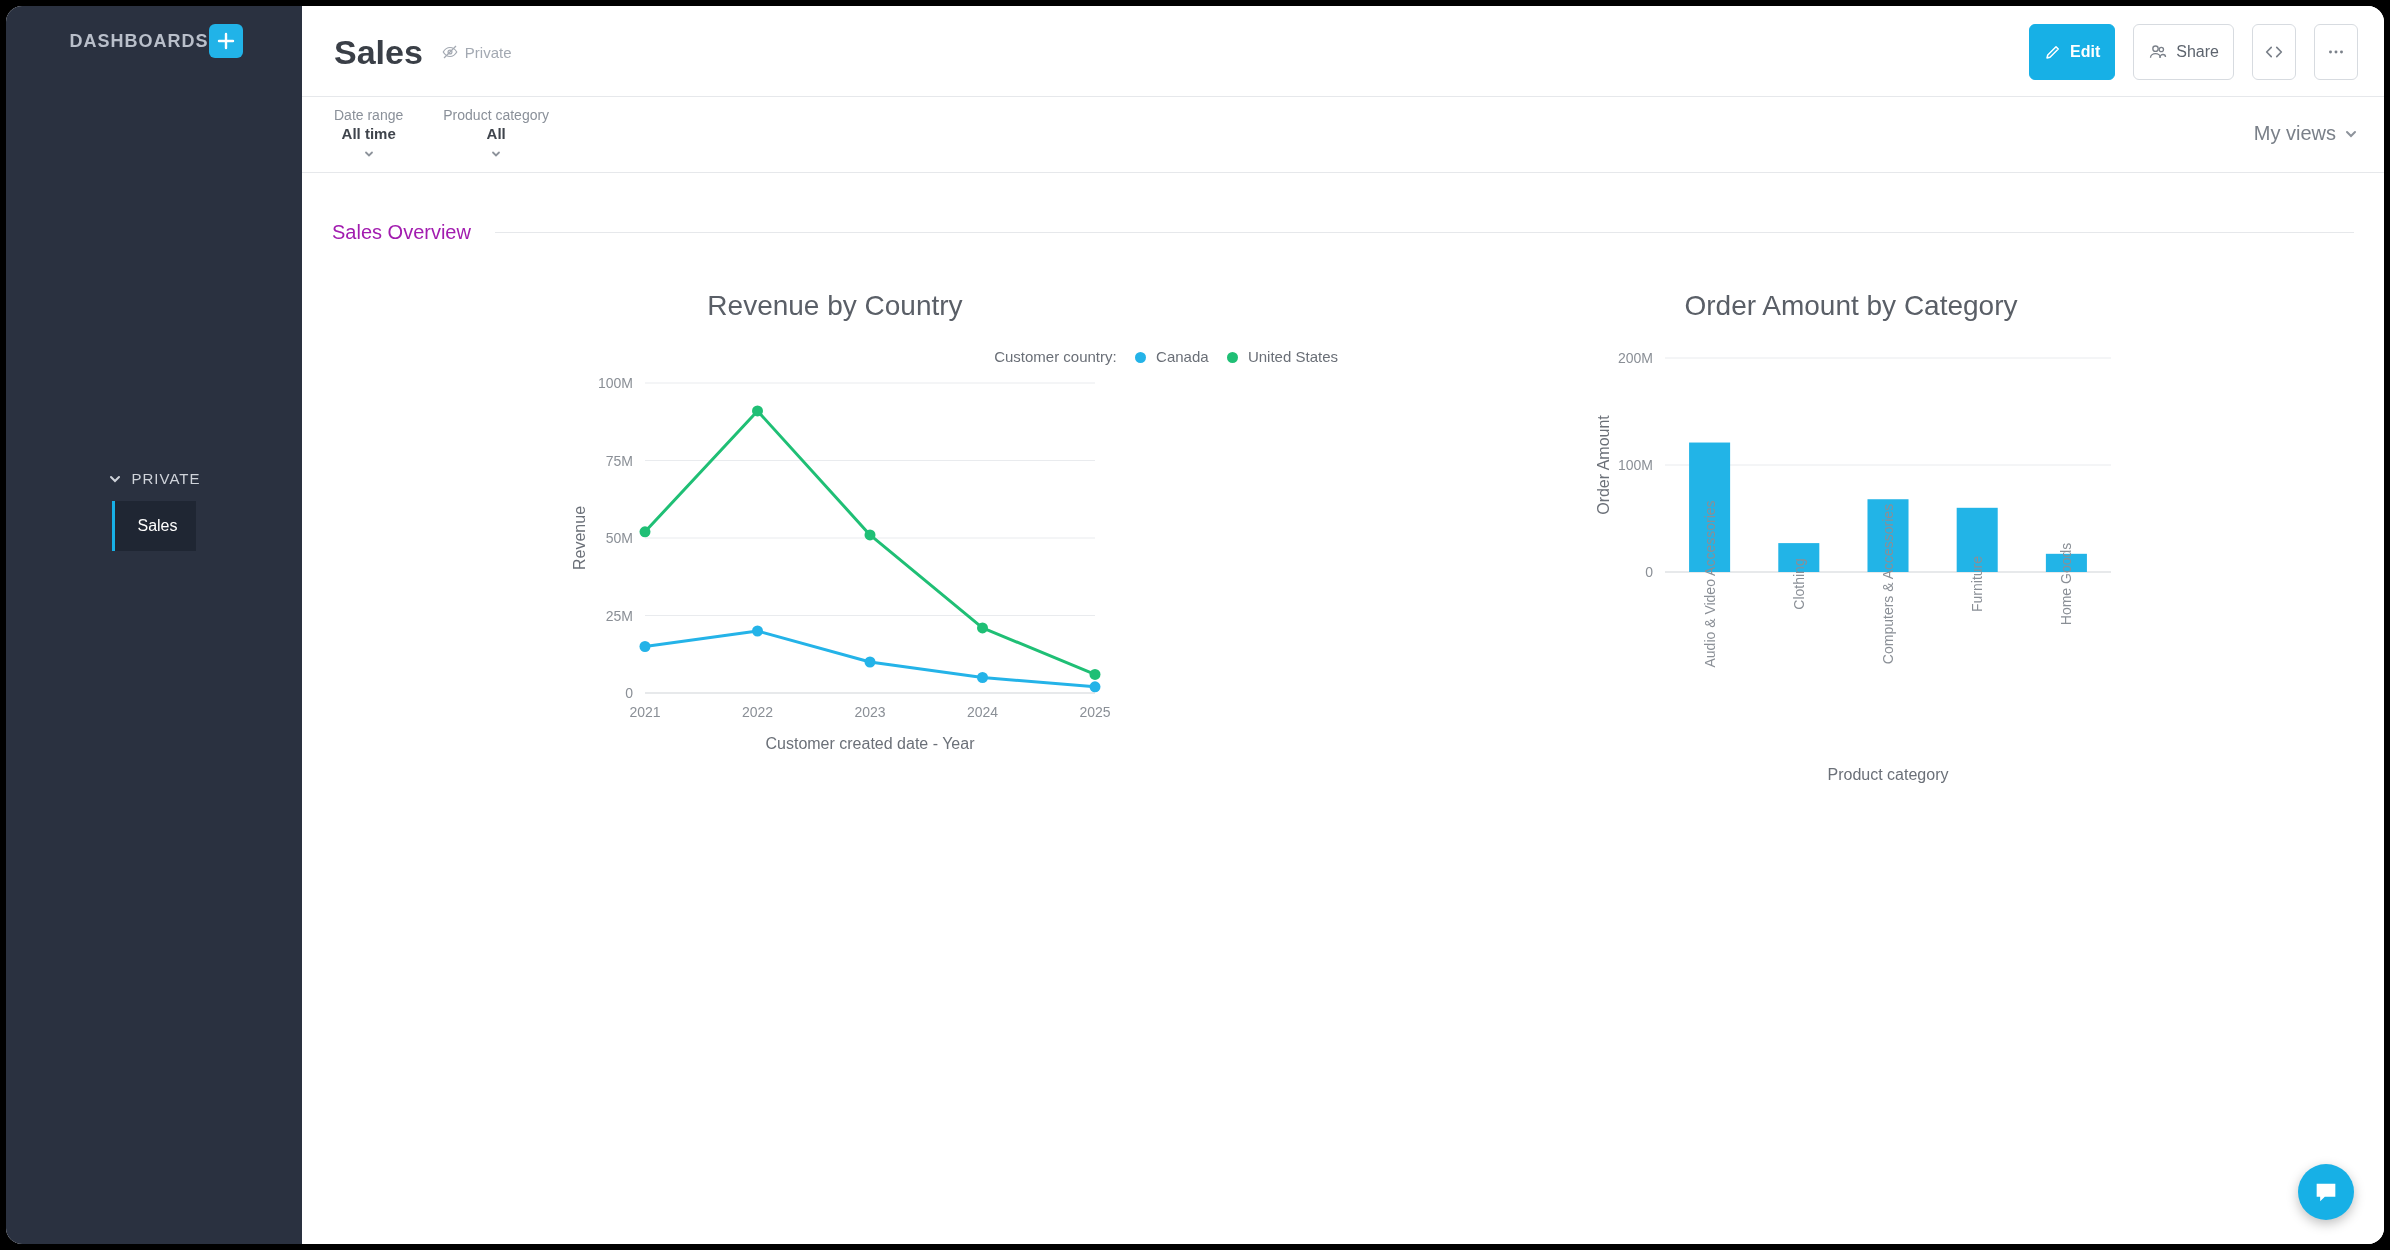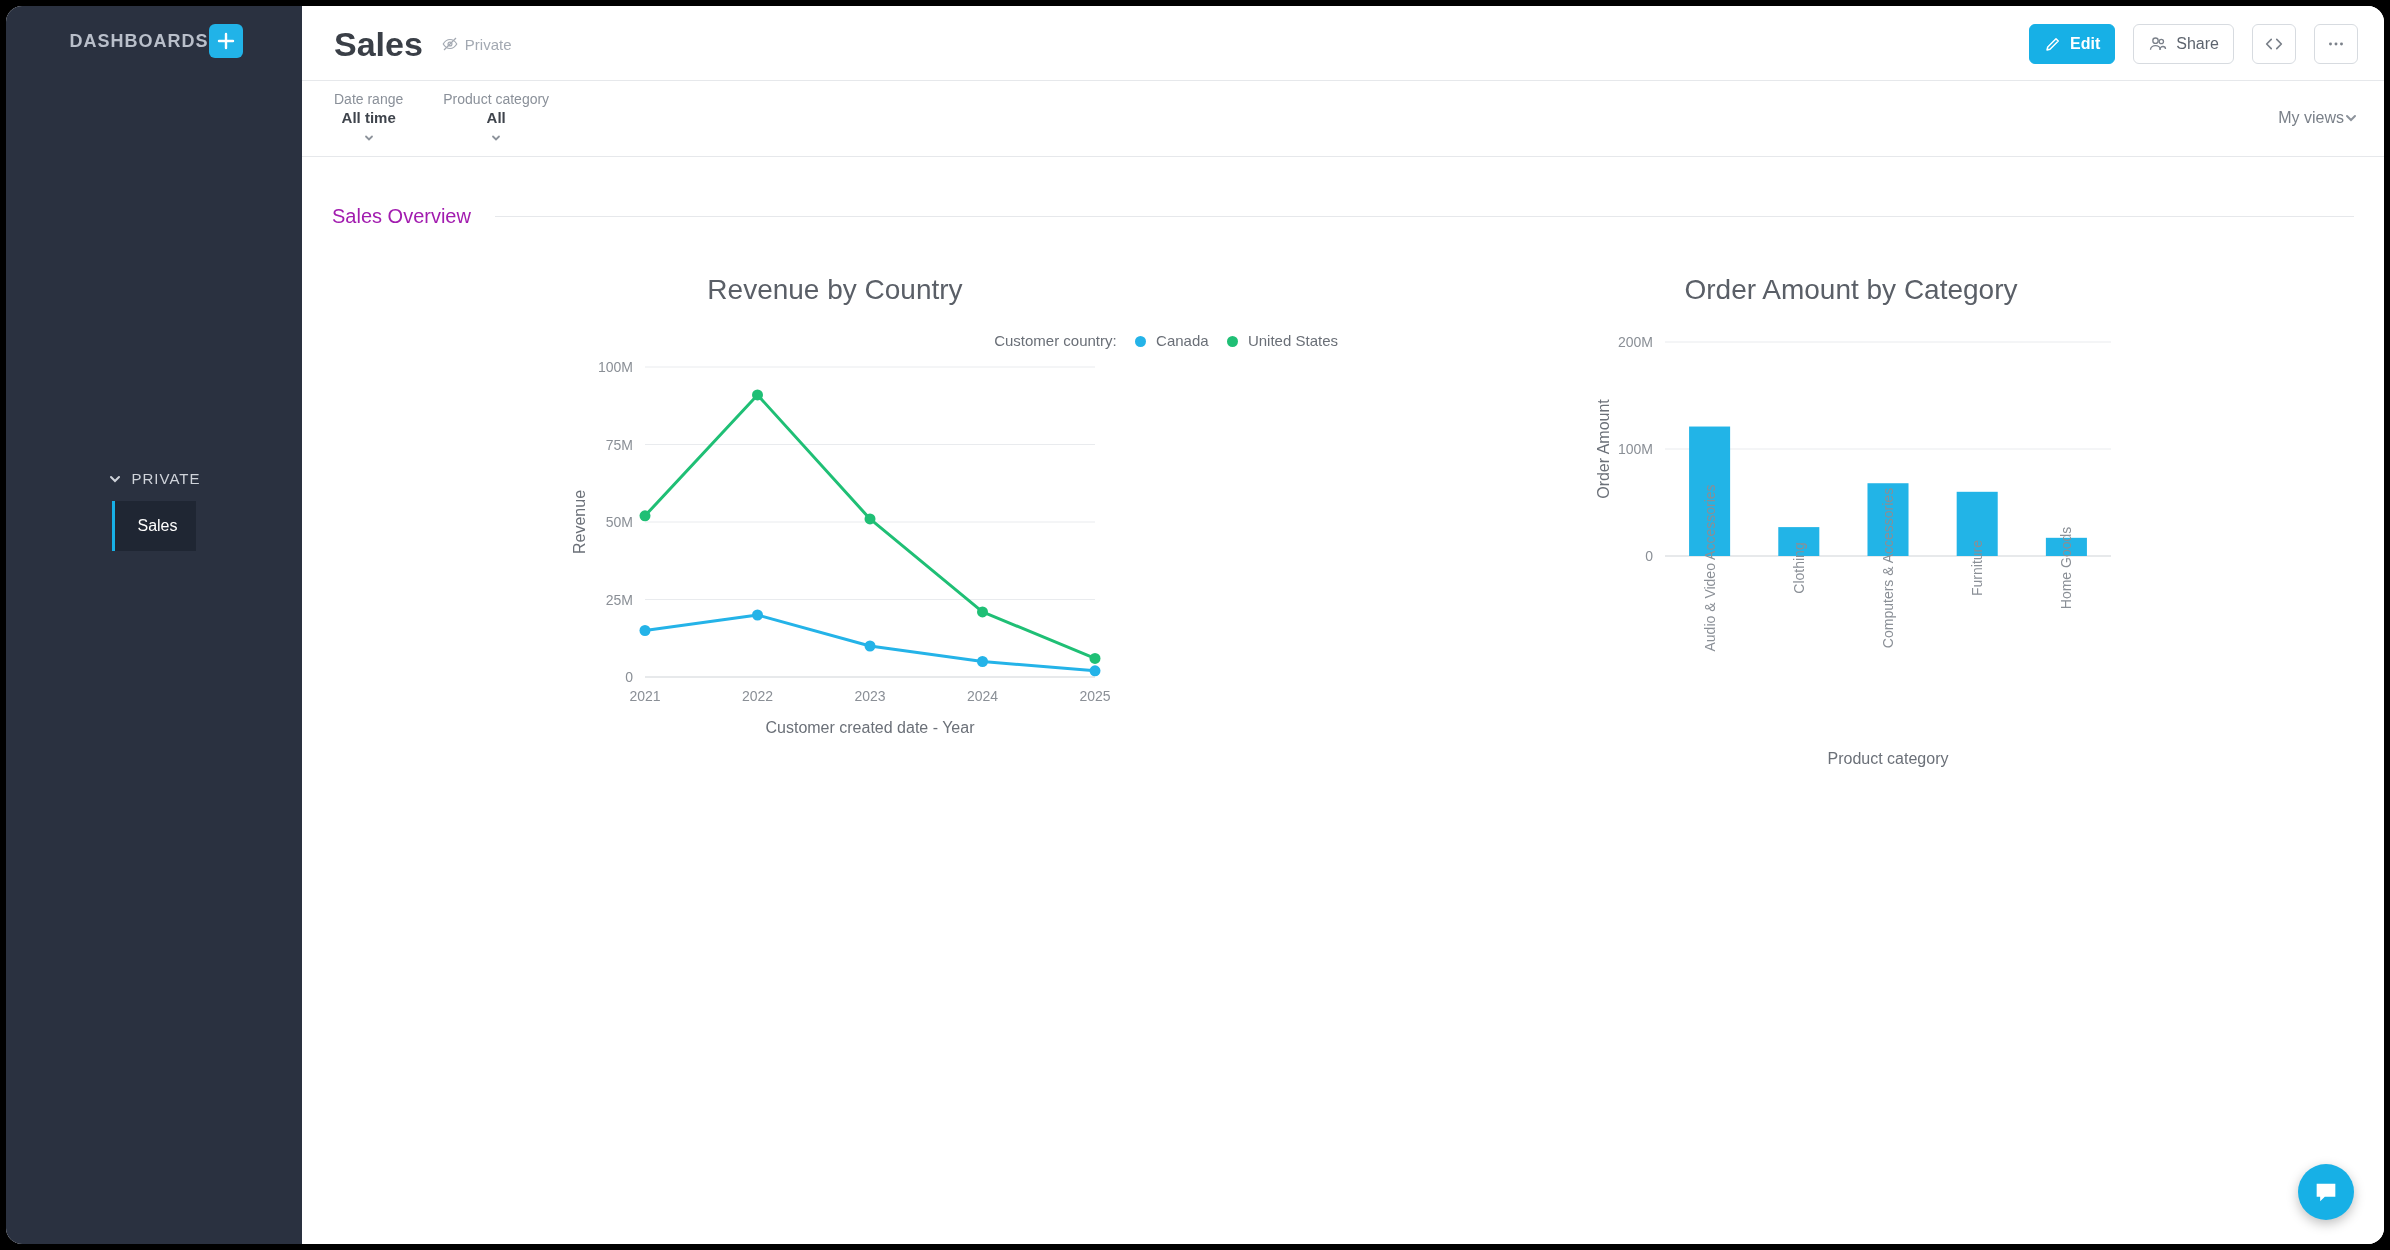--- a/index.html
+++ b/index.html
@@ -92,21 +92,21 @@
   }
   .visibility-badge {
     display: flex;
     align-items: center;
     gap: 6px;
     color: #a3a9b2;
     font-size: 15px;
   }
   .topbar-spacer { flex: 1; }
   .btn {
-    height: 40px;
+    height: 56px;
     border-radius: 6px;
     border: 1px solid #d7dbe0;
     background: #fff;
     color: #5d646e;
     display: inline-flex;
     align-items: center;
     gap: 8px;
     padding: 0 14px;
     font-size: 16px;
     font-weight: 500;
@@ -127,22 +127,22 @@
     gap: 40px;
   }
   .filter { cursor: pointer; }
   .filter-label { color: #8a9099; font-size: 14px; margin-bottom: 2px; }
   .filter-value {
     font-weight: 700; color: #3f444c; font-size: 15px;
     display: flex; align-items: center; gap: 6px; flex-direction: column;
   }
   .filters-spacer { flex: 1; }
   .my-views {
-    color: #7a8089; font-size: 16px;
-    display: flex; align-items: center; 
+    color: #7a8089; font-size: 20px;
+    display: flex; align-items: center; gap: 8px;
     cursor: pointer; align-self: center;
   }
   .content {
     padding: 48px 30px 20px 30px;
     flex: 1;
     overflow: auto;
   }
   .section-header {
     display: flex;
     align-items: center;

